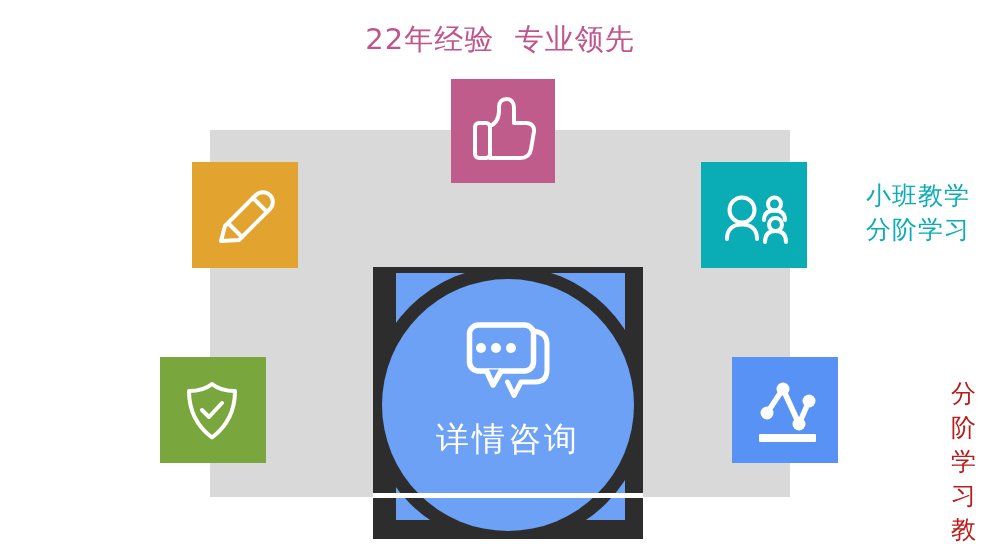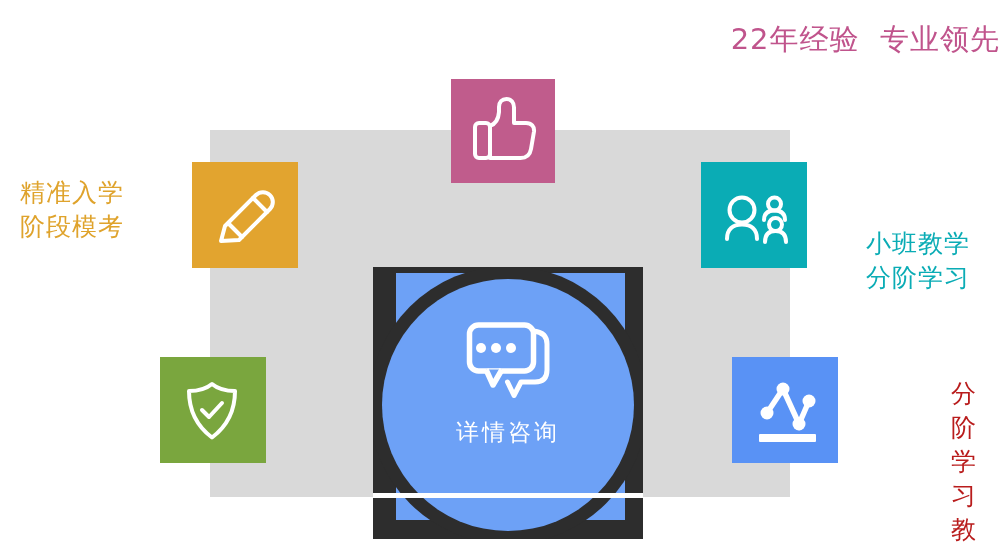--- a/index.html
+++ b/index.html
@@ -1,45 +1,45 @@
 <!DOCTYPE html>
 <html><head>
 <meta charset="utf-8">
 <style>
   html,body{margin:0;padding:0;background:#ffffff;}
   .stage{
     position:relative;width:1000px;height:550px;background:#ffffff;overflow:hidden;
     font-family:"DejaVu Sans","Liberation Sans",sans-serif;
   }
   .title{
-    position:absolute;left:0;right:0;top:20px;text-align:right;
+    position:absolute;left:0;right:0;top:20px;text-align:center;
     font-size:29px;color:#c0548c;letter-spacing:1px;white-space:pre;
   }
   .panel{position:absolute;left:210px;top:130px;width:580px;height:367px;background:#d9d9d9;}
   .sq{position:absolute;display:flex;align-items:center;justify-content:center;}
   .sq svg{display:block;}
   .sq-pink{left:451px;top:79px;width:104px;height:104px;background:#c05c8c;}
   .sq-orange{left:192px;top:162px;width:106px;height:106px;background:#e2a42f;}
   .sq-teal{left:701px;top:162px;width:106px;height:106px;background:#0aacb5;}
   .sq-green{left:160px;top:357px;width:106px;height:106px;background:#7aa63e;}
   .sq-blue{left:732px;top:357px;width:106px;height:106px;background:#5992f5;}
   .label{position:absolute;font-size:25px;line-height:34px;font-weight:500;letter-spacing:1px;}
   .label-tl{left:20px;top:176px;color:#dfa32c;}
-  .label-tr{left:866px;top:179px;color:#0aacb5;margin-top:48px;}
+  .label-tr{left:866px;top:179px;color:#0aacb5;}
   .label-bl{left:20px;top:371px;color:#76a73c;}
   .label-br{left:910px;top:377px;color:#b91c1c;margin-left:41px;}
   .frame{position:absolute;left:373px;top:267px;width:270px;height:272px;background:#2d2d2d;overflow:hidden;}
   .frame-inner{position:absolute;left:23px;top:6px;width:229px;height:247px;background:#6da1f6;}
   .ring{position:absolute;left:-4px;top:-1px;width:278px;height:278px;border-radius:50%;background:#2d2d2d;}
   .consult-circle{
     position:absolute;left:9px;top:12px;width:252px;height:252px;border-radius:50%;
     background:#6da1f6;display:flex;flex-direction:column;align-items:center;
     padding-top:42px;box-sizing:border-box;cursor:pointer;
   }
-  .consult-label{margin-top:14px;font-size:23px;color:#ffffff;letter-spacing:3px;}
+  .consult-label{margin-top:14px;font-size:33px;color:#ffffff;letter-spacing:3px;}
   .divider{position:absolute;left:373px;top:493px;width:270px;height:5px;background:#ffffff;z-index:6;}
 </style>
 </head>
 <body>
 
 <div class="stage">
 
   <div class="title">22年经验  专业领先</div>
 
   <div class="panel"></div>
@@ -95,24 +95,20 @@
           <circle cx="34" cy="55" r="6.5"></circle>
           <circle cx="50" cy="31" r="6.5"></circle>
           <circle cx="66" cy="66" r="6.5"></circle>
           <circle cx="76" cy="43" r="6.5"></circle>
           <rect x="26" y="76" width="57" height="8" rx="1"></rect>
         </g>
       </svg>
     </span>
   </div>
 
-  <div class="label label-tl">
-    <div>精准入学</div>
-    <div>阶段模考</div>
-  </div>
   <div class="label label-tr">
     <div>小班教学</div>
     <div>分阶学习</div>
   </div>
   <div class="label label-br">
     <div>分阶学习</div>
     <div>教学目标</div>
   </div>
 
   <div class="frame">

